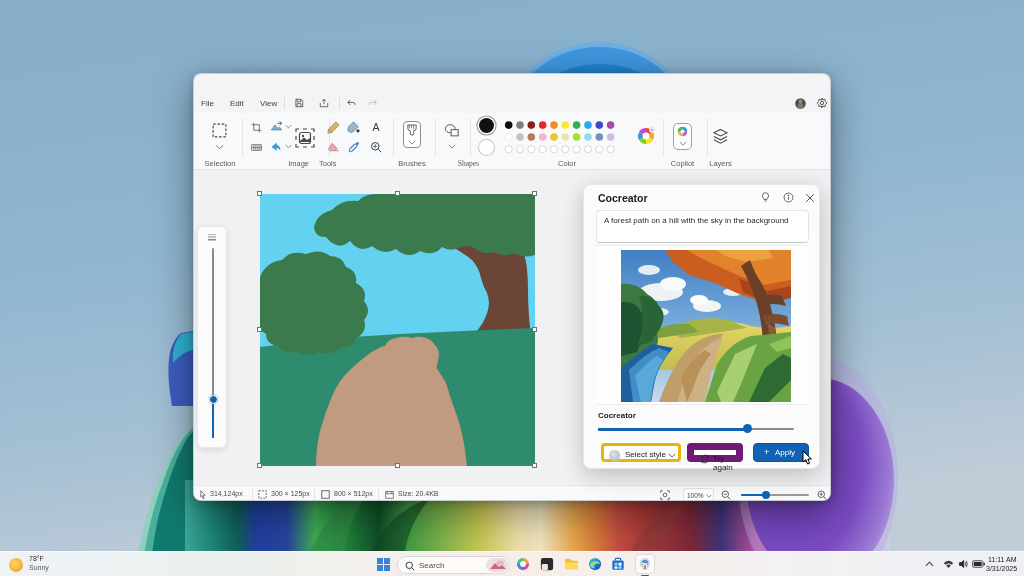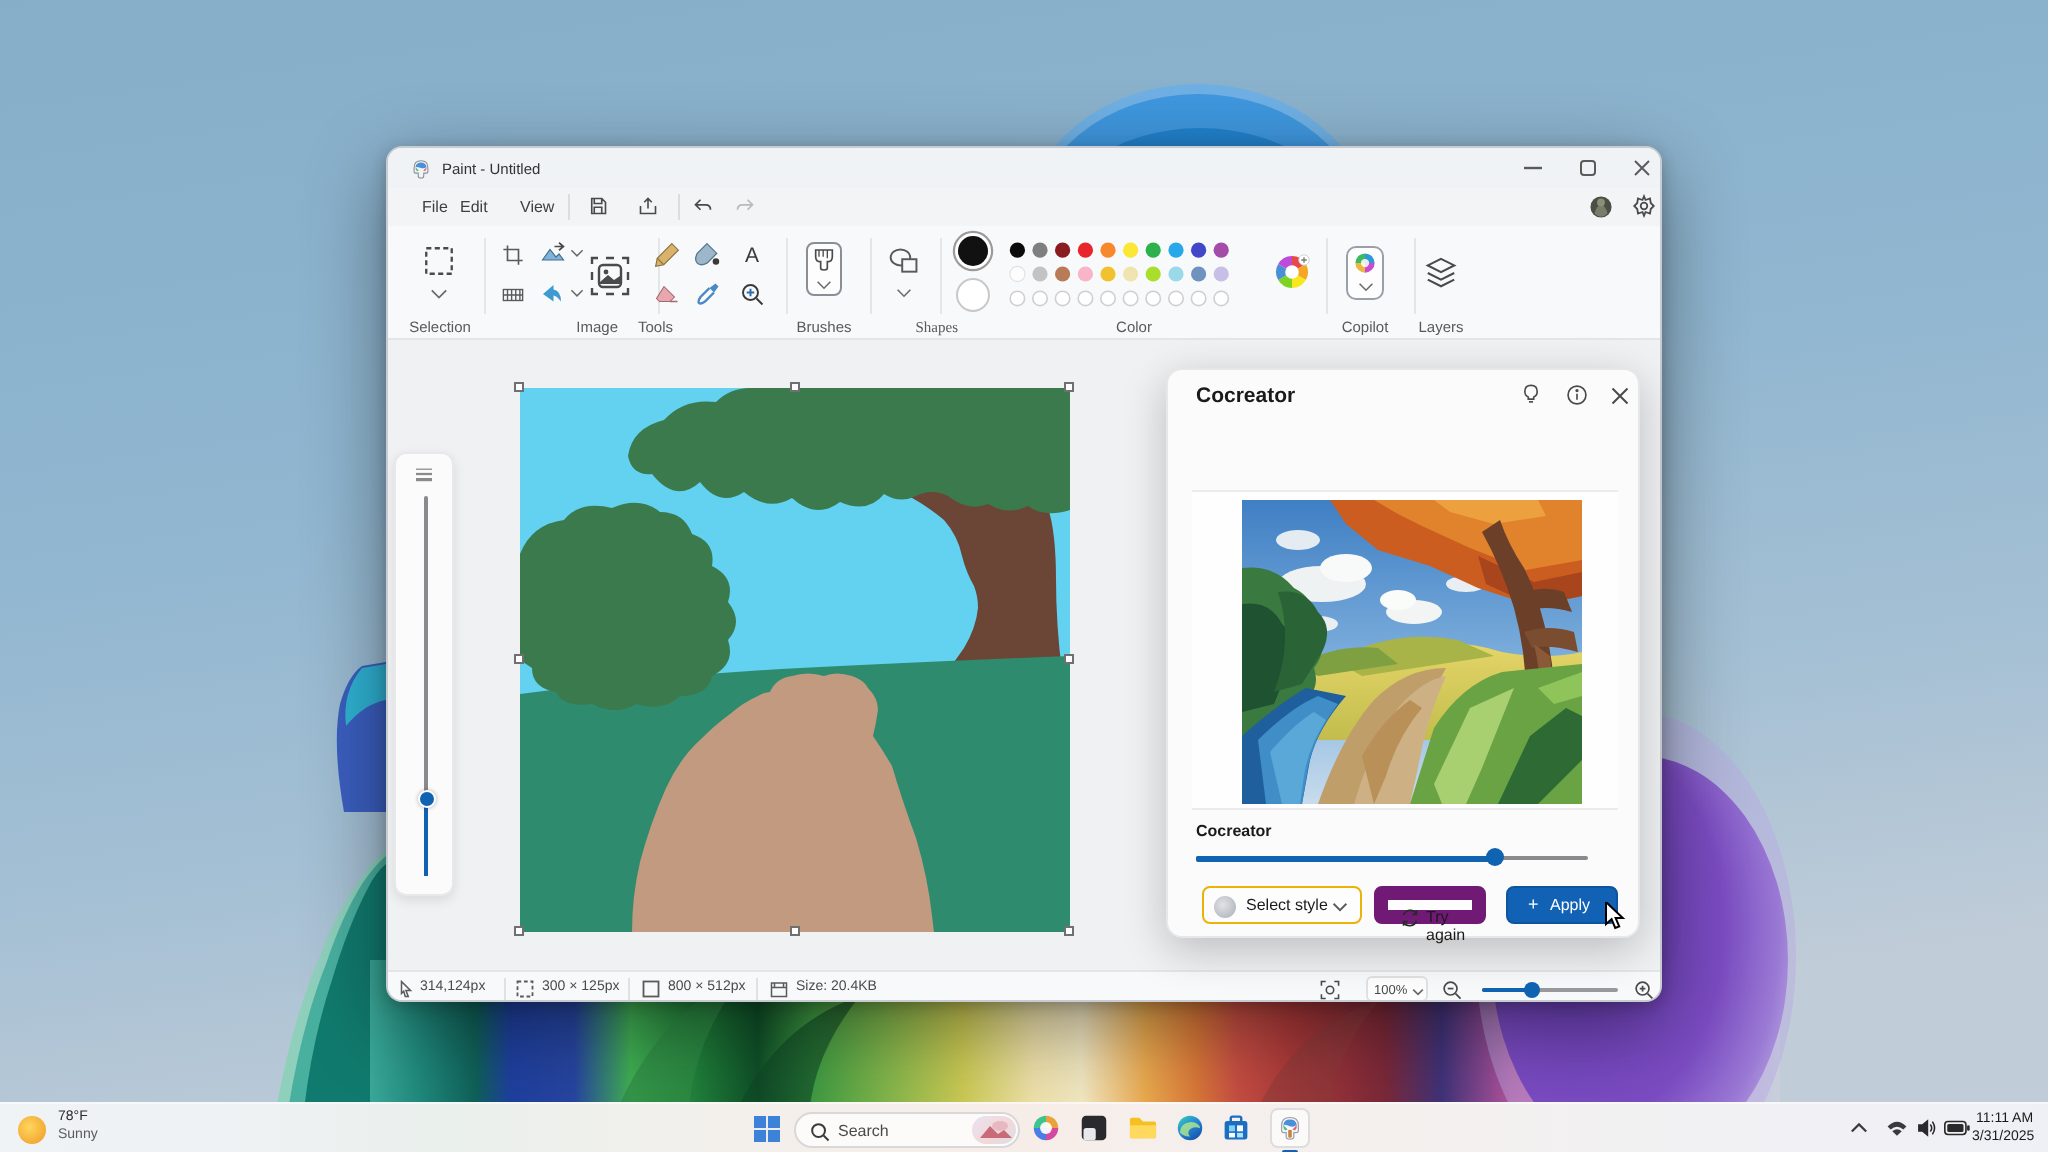--- a/index.html
+++ b/index.html
@@ -101,41 +101,23 @@
   <path d="M300 576 Q325 505 370 490 Q340 530 345 576 Z" fill="#2f8a44" opacity="0.7"></path>
   <path d="M360 576 Q380 515 430 498 Q400 535 405 576 Z" fill="#0f4726" opacity="0.6"></path>
   <path d="M620 576 Q640 515 690 500 Q660 535 665 576 Z" fill="#8a3a3a" opacity="0.5"></path>
 
   <ellipse cx="818" cy="478" rx="80" ry="122" fill="#b9a9e2" opacity="0.45"></ellipse>
   <ellipse cx="820" cy="480" rx="74" ry="102" fill="url(#ballg)"></ellipse>
 </svg>
 
 <div class="abs" id="win" style="left:193px; top:73px; width:638px; height:428px; background:#f3f4f6; border-radius:8px; box-shadow:0 12px 40px rgba(0,0,0,0.42), 0 2px 8px rgba(0,0,0,0.22); overflow:hidden; border:1px solid rgba(120,130,140,0.35);">
 
-  <div class="abs" style="left:0;top:0;width:638px;height:20px;background:#f0f3f5;">
-    <svg class="abs" style="left:11px;top:5px" width="11" height="11" viewBox="0 0 16 16">
-      <path d="M3 7 Q3 2 8 2 Q13 2 13 7 L13 10 Q13 11 12 11 L10 11 L10 13 Q10 14.5 8 14.5 Q6 14.5 6 13 L6 11 L4 11 Q3 11 3 10 Z" fill="#f2f3f4" stroke="#8a9096" stroke-width="0.8"></path>
-      <path d="M4 6.5 Q4.5 3.2 8 3.2 Q11.5 3.2 12 6.5 Q10 8 8 7.2 Q5.8 6.4 4 6.5Z" fill="#4a90d8"></path>
-      <path d="M12 6.5 Q12.3 8.4 11 9.6 L9.6 9 Q11 7.8 12 6.5Z" fill="#e8637f"></path>
-      <path d="M4 6.5 Q3.8 8.4 5 9.6 L6.4 9 Q5 7.8 4 6.5Z" fill="#52b88a"></path>
-    </svg>
-    <span class="abs" style="left:27px;top:5.5px;font-size:7.5px;color:#333;">Paint - Untitled</span>
-    <svg class="abs" style="left:568px;top:9px" width="9" height="2" viewBox="0 0 9 2">
-          <rect width="9" height="1.2" y="0.4" fill="#5a5a5a"></rect>
-        </svg>
-    <svg class="abs" style="left:596px;top:6px" width="8" height="8" viewBox="0 0 8 8" fill="none" stroke="#5a5a5a" stroke-width="1">
-          <rect x="0.5" y="0.5" width="7" height="7" rx="1.5"></rect>
-        </svg>
-    <svg class="abs" style="left:623px;top:6px" width="8" height="8" viewBox="0 0 8 8" fill="none" stroke="#5a5a5a" stroke-width="1">
-          <path d="M0.5 0.5 L7.5 7.5 M7.5 0.5 L0.5 7.5"></path>
-        </svg>
-  </div>
 
   <div class="abs" style="left:0;top:20px;width:638px;height:19px;background:#f3f4f6;">
-    <span class="abs" style="left:7px;top:4.5px;font-size:8px;color:#404040;margin-left:10px;">File</span>
+    <span class="abs" style="left:7px;top:4.5px;font-size:8px;color:#404040;">File</span>
     <span class="abs" style="left:36px;top:4.5px;font-size:8px;color:#404040;">Edit</span>
     <span class="abs" style="left:66px;top:4.5px;font-size:8px;color:#404040;">View</span>
     <div class="abs" style="left:90px;top:3px;width:1px;height:13px;background:#dcdddf;"></div>
     <svg class="abs" style="left:100px;top:4px" width="10" height="10" viewBox="0 0 16 16" fill="none" stroke="#4a4a4a" stroke-width="1.3">
       <path d="M3 2 h8 l3 3 v9 h-11 z M5 2 v4 h6 v-4 M5 14 v-5 h6 v5"></path>
     </svg>
     <svg class="abs" style="left:125px;top:4px" width="10" height="10" viewBox="0 0 16 16" fill="none" stroke="#4a4a4a" stroke-width="1.3">
       <path d="M2 8 v6 h12 v-6 M8 10 V2 M5 5 l3 -3 l3 3"></path>
     </svg>
     <div class="abs" style="left:145px;top:3px;width:1px;height:13px;background:#dcdddf;"></div>
@@ -413,20 +395,23 @@
       </svg>
   <svg class="abs" style="left:199px;top:7px" width="11" height="11" viewBox="0 0 16 16" fill="none" stroke="#4a4a4a" stroke-width="1.2">
         <circle cx="8" cy="8" r="6.5"></circle>
         <path d="M8 7 V11.5"></path>
         <circle cx="8" cy="4.8" r="0.6" fill="#4a4a4a"></circle>
       </svg>
   <svg class="abs" style="left:221px;top:8px" width="10" height="10" viewBox="0 0 12 12" fill="none" stroke="#4a4a4a" stroke-width="1.2">
         <path d="M1.5 1.5 L10.5 10.5 M10.5 1.5 L1.5 10.5"></path>
       </svg>
 
+  <div class="abs" style="left:12px;top:25px;width:213px;height:33px;background:#fff;border:1px solid #e3e4e6;border-bottom-color:#c9cacc;border-radius:4px;">
+    <span class="abs" style="left:7px;top:5px;font-size:8px;color:#2a2a2a;white-space:nowrap;">A forest path on a hill with the sky in the background</span>
+  </div>
 
   <div class="abs" style="left:12px;top:60px;width:213px;height:160px;background:#fefefe;border-top:1px solid #ececee;border-bottom:1px solid #ececee;overflow:hidden;">
 
     <svg class="abs" style="left:25px;top:4px" width="170" height="152" viewBox="0 0 170 152">
       <defs>
         <linearGradient id="gsky" x1="0" y1="0" x2="0" y2="1">
           <stop offset="0" stop-color="#3f7fc4"></stop>
               <stop offset="0.55" stop-color="#7fb0dd"></stop>
               <stop offset="1" stop-color="#c8dcec"></stop>
         </linearGradient>
@@ -476,21 +461,21 @@
       <path d="M148 94 L170 86 L170 98 L156 102 Z" fill="#8fc45a"></path>
       <path d="M60 128 Q70 110 84 100 L90 104 Q78 118 72 138 L66 152 Z" fill="#b89058"></path>
     </svg>
   </div>
 
   <span class="abs" style="left:14px;top:226px;font-size:8px;font-weight:bold;color:#1a1a1a;">Cocreator</span>
   <div class="abs" style="left:14px;top:243px;width:196px;height:2px;background:#8a8a8e;border-radius:1px;"></div>
   <div class="abs" style="left:14px;top:242.5px;width:149px;height:3px;background:#0f63b1;border-radius:1px;"></div>
   <div class="abs" style="left:159px;top:239px;width:9px;height:9px;border-radius:50%;background:#0f63b1;"></div>
 
-  <div class="abs" style="left:17px;top:258px;width:80px;height:19px;background:#fdfdfd;border:1px solid #eab308;border-radius:4px;">
+  <div class="abs" style="left:17px;top:258px;width:80px;height:19px;background:#fdfdfd;border:3px solid #eab308;border-radius:4px;">
     <div class="abs" style="left:5px;top:3.5px;width:11px;height:11px;border-radius:50%;background:radial-gradient(circle at 40% 40%,#e2e2e6,#a8aeb8);"></div>
     <span class="abs" style="left:21px;top:4px;font-size:8px;color:#1a1a1a;">Select style</span>
     <svg class="abs" style="left:64px;top:7px" width="8" height="5" viewBox="0 0 10 6" fill="none" stroke="#5a5a5a" stroke-width="1.2">
           <path d="M1 1 L5 5 L9 1"></path>
         </svg>
   </div>
   <div class="abs" style="left:103px;top:258px;width:56px;height:19px;background:#fdfdfd;border:7px solid #701a75;border-radius:4px;">
     <svg class="abs" style="left:6px;top:4px" width="10" height="10" viewBox="0 0 14 14" fill="none" stroke="#2a2a2a" stroke-width="1.2">
           <path d="M2.5 5 A5 5 0 0 1 11.5 4 M11.5 1.5 V4.5 H8.5 M11.5 9 A5 5 0 0 1 2.5 10 M2.5 12.5 V9.5 H5.5"></path>
         </svg>

